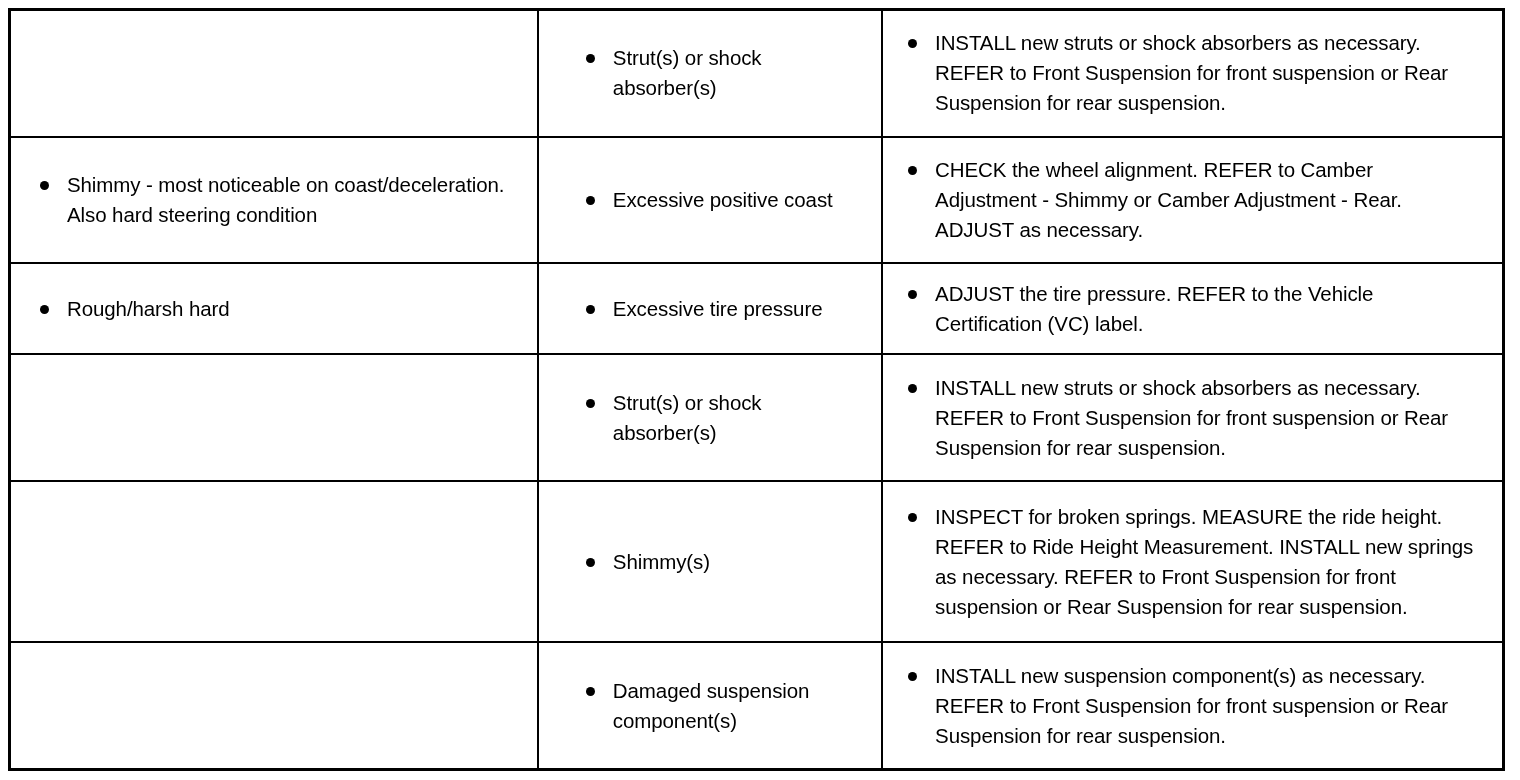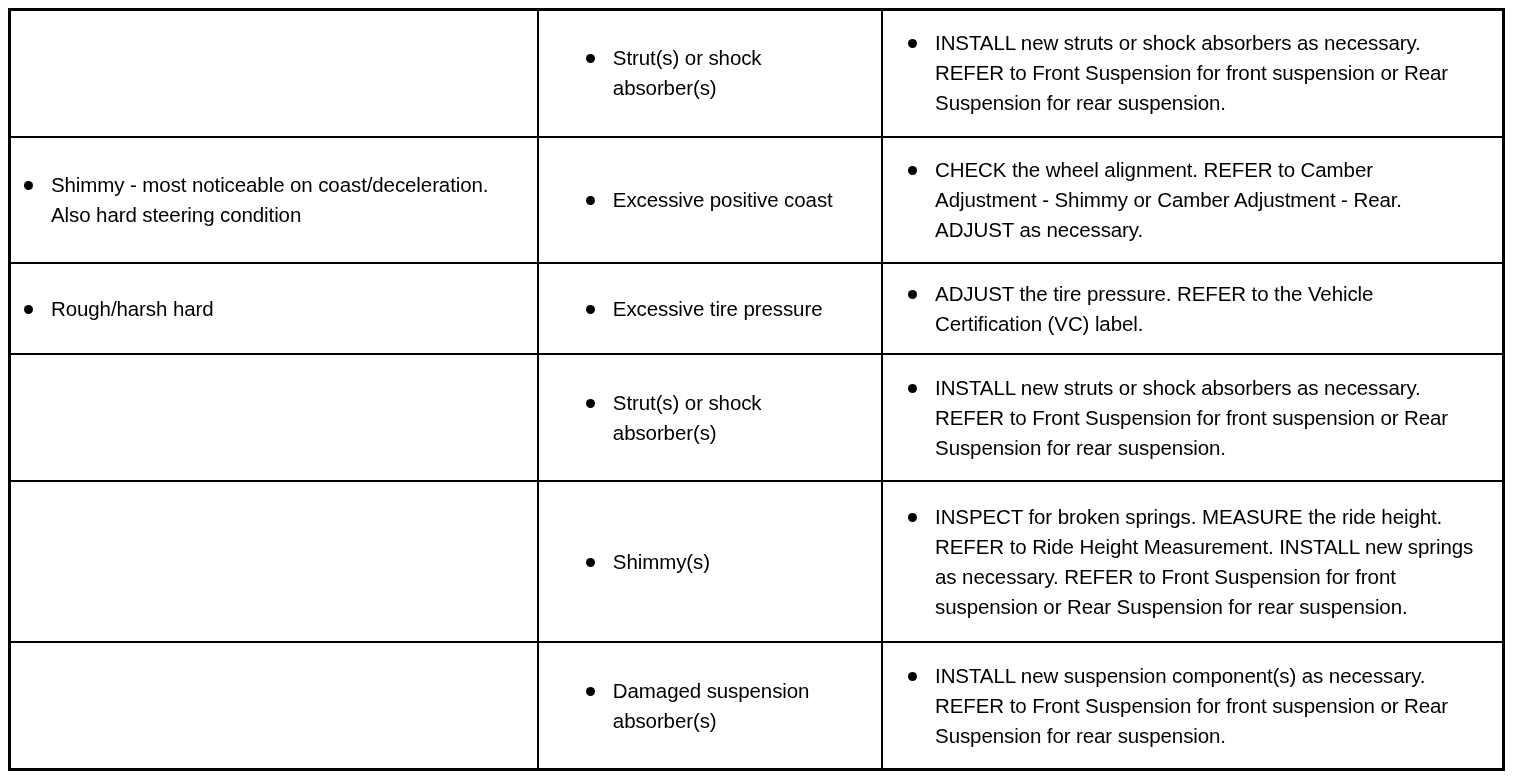--- a/index.html
+++ b/index.html
@@ -69,21 +69,21 @@
     position: absolute;
     left: 3px;
     top: 11px;
     width: 9px;
     height: 9px;
     border-radius: 50%;
     background: #000000;
   }
 
   
-  td.symptom-cell .cell-inner { padding-left: 10px; padding-right: 26px; }
+  td.symptom-cell .cell-inner { padding-left: 26px; padding-right: 26px; }
   td.symptom-cell ul.bullets li { max-width: 460px; }
 
   td.cause-cell .cell-inner { padding-left: 44px; padding-right: 14px; }
   td.cause-cell ul.bullets li { max-width: 238px; }
 
   td.action-cell .cell-inner { padding-left: 22px; padding-right: 24px; }
   td.action-cell ul.bullets li { max-width: 570px; }
 
   .empty-cell { height: 100%; }
 </style>
@@ -209,21 +209,21 @@
         </tr>
         <tr>
           <td class="symptom-cell">
             <div class="cell-inner">
               <div class="empty-cell"></div>
             </div>
           </td>
           <td class="cause-cell">
             <div class="cell-inner">
               <ul class="bullets">
-                <li><span class="bullet-dot" aria-hidden="true" title="•"></span><span>Damaged suspension absorber(s)</span></li>
+                <li><span class="bullet-dot" aria-hidden="true" title="•"></span><span>Damaged suspension component(s)</span></li>
               </ul>
             </div>
           </td>
           <td class="action-cell">
             <div class="cell-inner">
               <ul class="bullets">
                 <li><span class="bullet-dot" aria-hidden="true" title="•"></span><span>INSTALL new suspension component(s) as necessary. REFER to Front Suspension for front suspension or Rear Suspension for rear suspension.</span></li>
               </ul>
             </div>
           </td>

